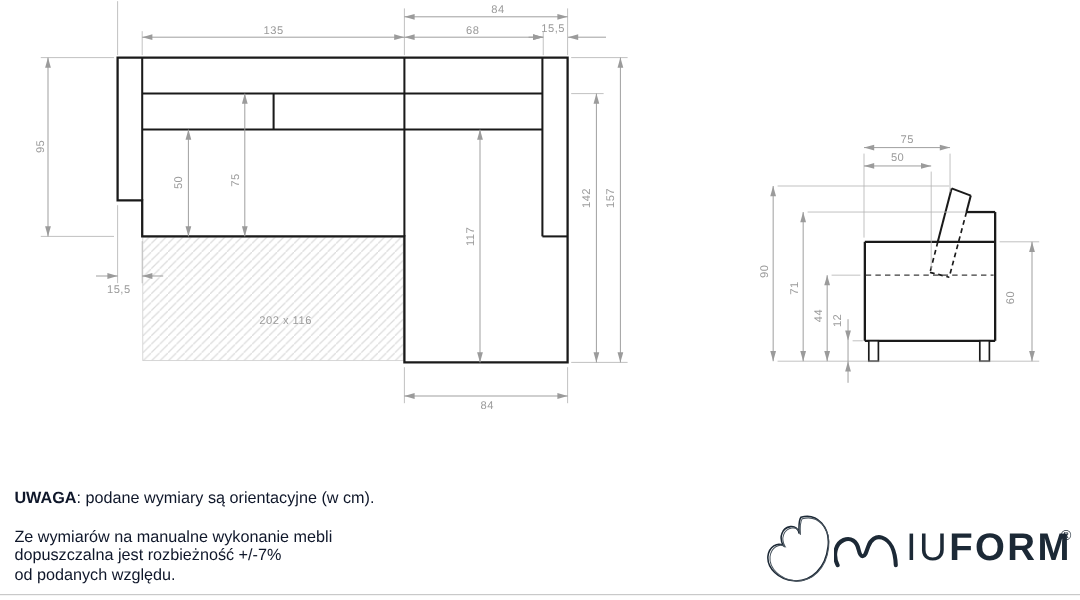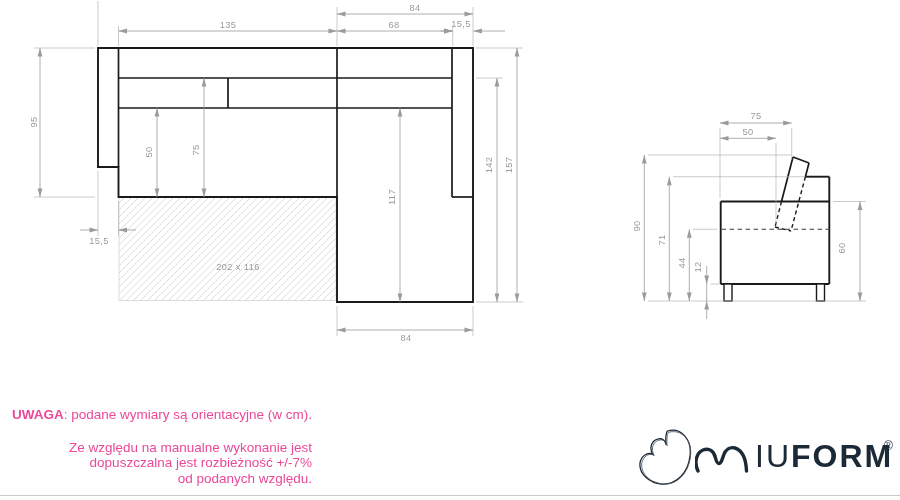--- a/index.html
+++ b/index.html
@@ -11,21 +11,21 @@
   .il{stroke:#1a1a1a;stroke-width:1.7;fill:none;}
   .hid{stroke:#1a1a1a;stroke-width:1.4;fill:none;stroke-dasharray:4 3;}
   .seatdash{stroke:#3d3d3d;stroke-width:1.1;fill:none;stroke-dasharray:4.5 3.5;}
   .ext{stroke:#b5b5b5;stroke-width:.7;fill:none;}
   .dim{stroke:#9b9b9b;stroke-width:.8;fill:none;}
   .dt{font-family:"Liberation Sans",sans-serif;font-size:9.3px;fill:#9b9b9b;
       letter-spacing:.4px;text-anchor:middle;}
   .leg{fill:#fff;stroke:#1a1a1a;stroke-width:1.4;}
   .hatchrect{stroke:#cfcfcf;stroke-width:.7;}
   
-  .notes{position:absolute;left:12px;top:407px;color:#ec4899;text-align:right;}
+  .notes{position:absolute;left:12px;top:407px;color:#0f172a;}
   .notes p{margin:0;font-size:13.5px;line-height:15.5px;}
   .notes .warn{margin-bottom:17px;}
   .notes .warn b{font-weight:bold;}
   
   .logo{position:absolute;left:638px;top:428px;width:262px;height:62px;color:#1c2936;text-decoration:underline;}
   .bean{position:absolute;left:0;top:1px;}
   .wave{position:absolute;left:57px;top:17px;}
   .lg-text{position:absolute;left:117px;top:12px;line-height:1;white-space:nowrap;
            font-size:32px;letter-spacing:2px;color:#1c2936;}
   .lg-light{font-weight:normal;}
@@ -169,21 +169,21 @@
     <text class="dt" x="640" y="226" transform="rotate(-90 640 226)">90</text>
     <text class="dt" x="665" y="240" transform="rotate(-90 665 240)">71</text>
     <text class="dt" x="685" y="263" transform="rotate(-90 685 263)">44</text>
     <text class="dt" x="701" y="267" transform="rotate(-90 701 267)">12</text>
     <text class="dt" x="845" y="248" transform="rotate(-90 845 248)">60</text>
   </g>
 </svg>
 
 <div class="notes">
   <p class="warn"><b>UWAGA</b><span>: podane wymiary są orientacyjne (w cm).</span></p>
-  <p>Ze względu na manualne wykonanie jest</p>
+  <p>Ze wymiarów na manualne wykonanie mebli</p>
   <p>dopuszczalna jest rozbieżność +/-7%</p>
   <p>od podanych względu.</p>
 </div>
 
 <div class="logo">
   <svg class="bean" width="55" height="58" viewBox="0 0 56 59">
     <path d="M30,2 C44,-2 55,11 53,27 C51,45 39,57 24,56 C11,55 1,45 2,35
              C3,27 10,23 15,26 C11,19 14,11 21,10 C25,9.4 28,12 28.5,16
              C28,9 28.6,4 30,2 Z" fill="none" stroke="#1c2936" stroke-width="1.3"></path>
     <path d="M30,2 C44,-2 55,11 53,27 C51,45 39,57 24,56 C11,55 1,45 2,35

